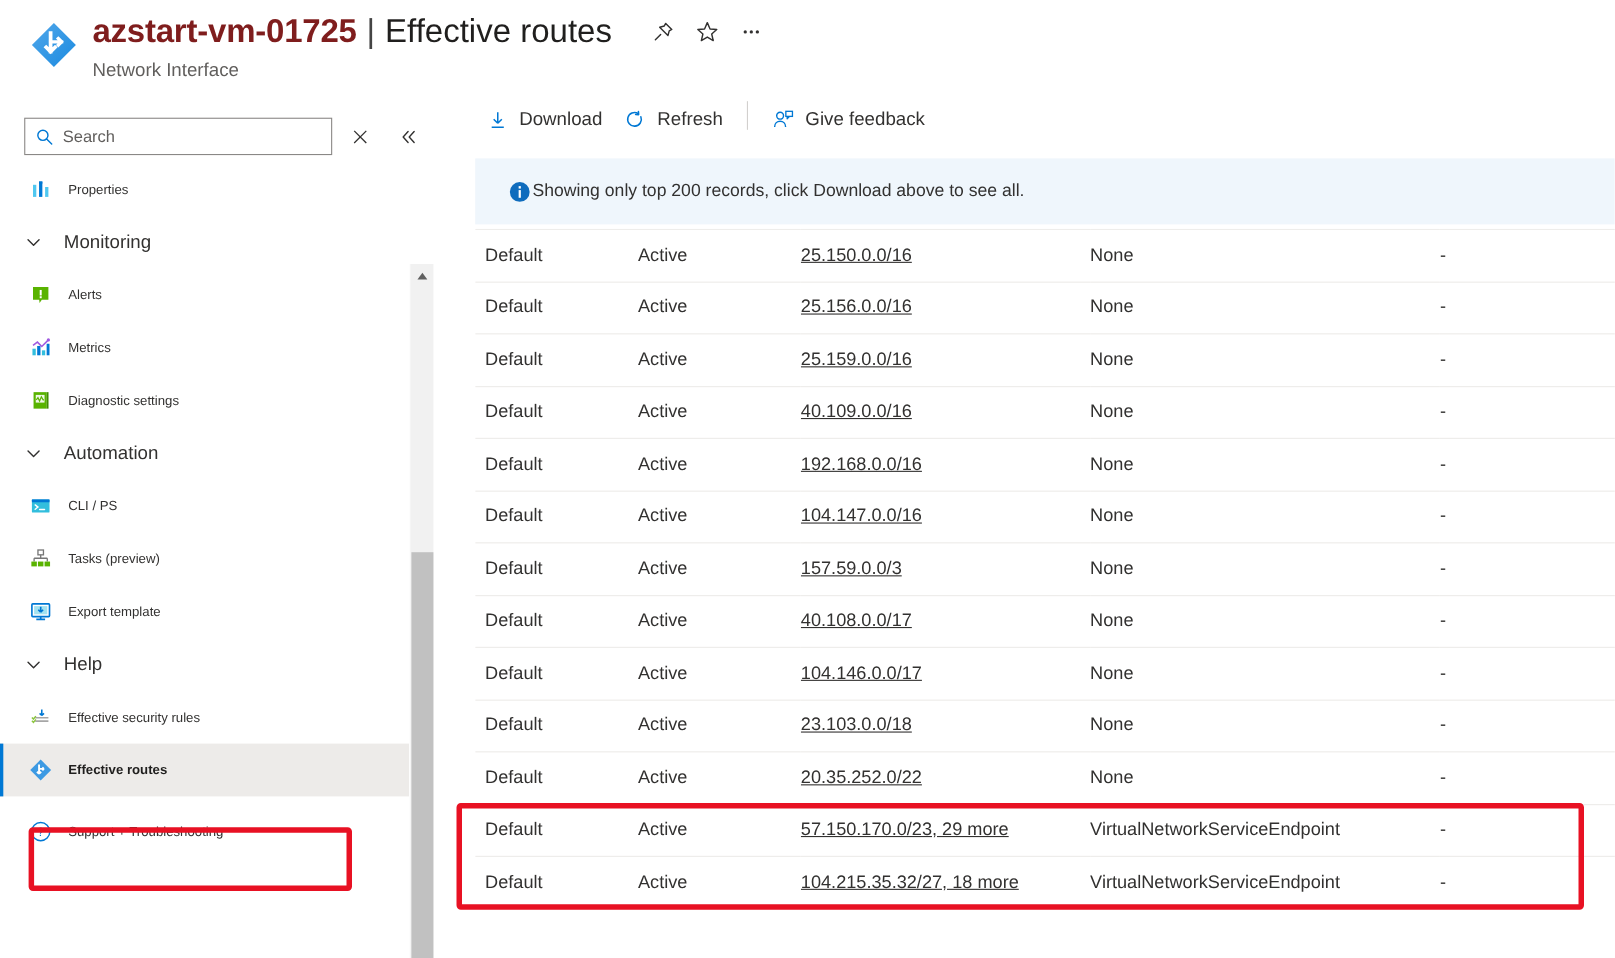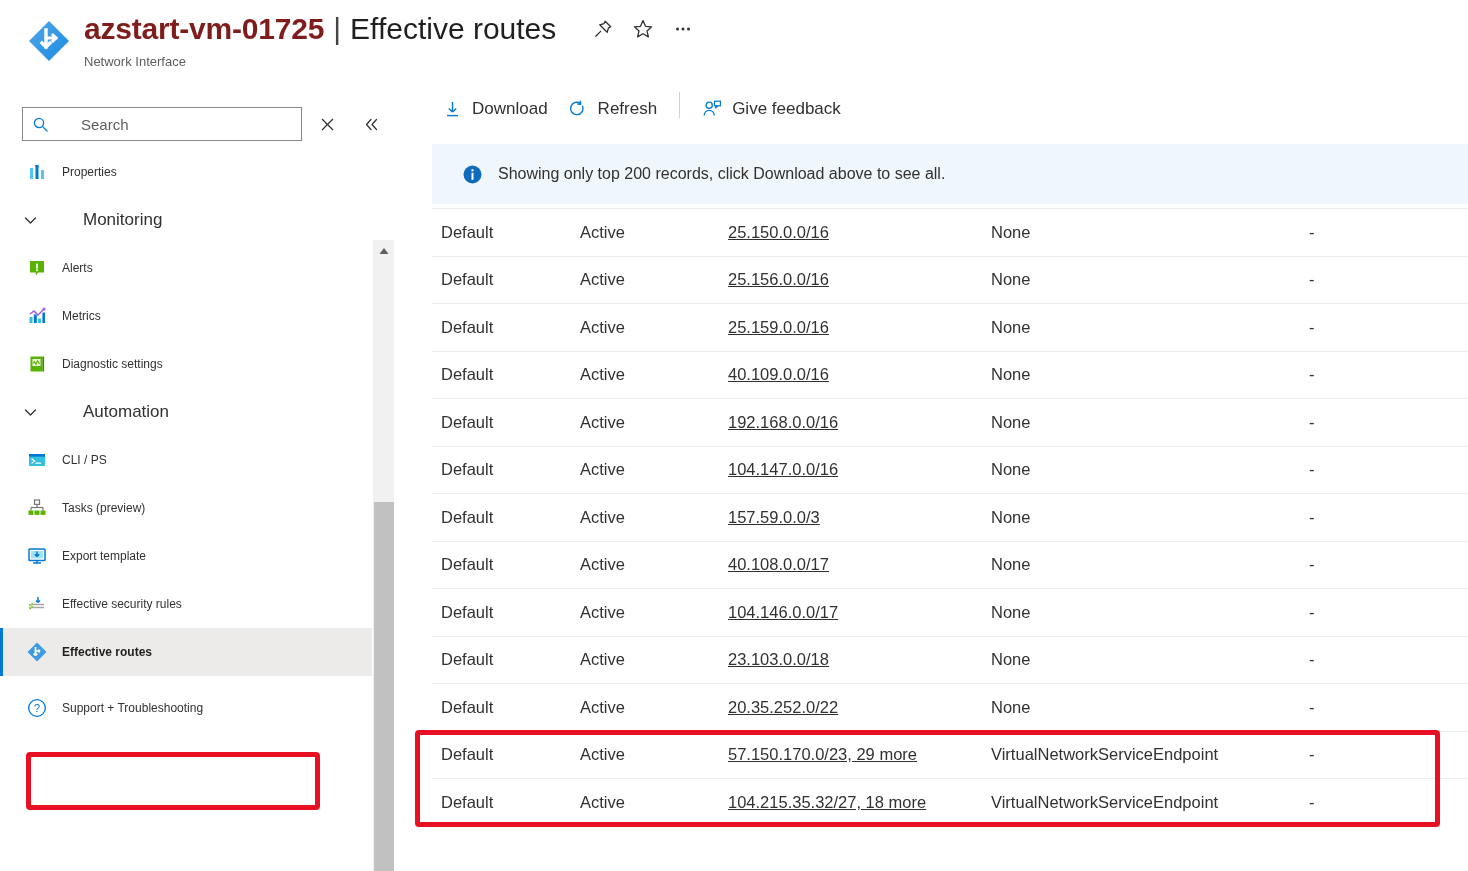--- a/index.html
+++ b/index.html
@@ -28,35 +28,35 @@
     font-size: 30px; font-weight: 400; color: #201f1e;
     line-height: 42px; white-space: nowrap;
   }
   .hdr-actions { display: flex; align-items: center; margin-left: 30px; gap: 6px; }
   .hdr-btn {
     width: 34px; height: 34px; display: flex; align-items: center; justify-content: center;
     cursor: pointer; border-radius: 2px;
   }
   .subtitle {
     position: absolute; left: 84px; top: 54px;
-    font-size: 13px; color: #605e5c; font-weight: 400;
+    font-size: 17px; color: #605e5c; font-weight: 400;
   }
 
   
   .sidebar {
     position: absolute; left: 0; top: 92px; width: 394px; height: 779px;
     background: #ffffff;
   }
   .search-row {
     position: absolute; left: 0; top: 8px; width: 394px; height: 48px;
     display: flex; align-items: center;
   }
   .search-box {
     position: relative; margin-left: 22px; width: 280px; height: 34px;
-    border: 1px solid #8a8886; background: #fff; display: flex; align-items: center; gap: 24px;
+    border: 1px solid #8a8886; background: #fff; display: flex; align-items: center;
   }
   .search-icon-wrap { margin-left: 9px; display: flex; align-items: center; }
   .search-input {
     border: 0; outline: 0; background: transparent; flex: 1;
     font-family: "Liberation Sans", sans-serif; font-size: 15px;
     color: #605e5c; padding-left: 8px;
   }
   .search-input::placeholder { color: #605e5c; }
   .sb-ctl {
     width: 30px; height: 30px; display: flex; align-items: center; justify-content: center;
@@ -66,21 +66,21 @@
   .sb-ctl.chev { margin-left: 14px; }
 
   .nav-scroll {
     position: absolute; left: 0; top: 56px; width: 394px; height: 723px;
     overflow: hidden;
   }
   .nav-list { position: absolute; left: 0; top: 0; width: 372px; }
 
   .nav-group {
     display: flex; align-items: center; height: 48px;
-    padding-left: 22px; cursor: pointer; gap: 25px;
+    padding-left: 22px; cursor: pointer;
   }
   .nav-group .chev-ico { width: 26px; display: flex; align-items: center; }
   .nav-group .grp-label { font-size: 17px; color: #323130; margin-left: 10px; }
 
   .nav-item {
     position: relative; display: flex; align-items: center; min-height: 48px;
     padding-left: 62px; cursor: pointer;
   }
   .nav-item .ni-icon {
     position: absolute; left: 26px; top: 50%; transform: translateY(-50%);
@@ -132,21 +132,21 @@
   }
   .tb-btn .tb-ico { display: flex; align-items: center; justify-content: center; width: 20px; height: 20px; }
   .tb-btn .tb-lbl { font-size: 17px; color: #323130; margin-left: 10px; white-space: nowrap; }
   .tb-divider { width: 1px; height: 26px; background: #d2d0ce; margin: 0 12px; }
 
   .info-banner {
     position: absolute; left: 18px; top: 52px; width: 1036px; height: 60px;
     background: #eff6fc; display: flex; align-items: center; padding-left: 30px;
   }
   .info-banner .ib-ico { width: 22px; height: 22px; display: flex; align-items: center; }
-  .info-banner .ib-txt { font-size: 16px; color: #323130; margin-left: 14px; }
+  .info-banner .ib-txt { font-size: 16px; color: #323130; }
 
   
   .tbl-wrap {
     position: absolute; left: 18px; top: 116px; width: 1050px; height: 610px;
     overflow: hidden;
   }
   .tbl { width: 1050px; border-collapse: collapse; table-layout: fixed; }
   .tbl td {
     height: 47.5px; font-size: 16.5px; color: #323130;
     border-bottom: 1px solid #edebe9; vertical-align: middle;
@@ -349,20 +349,28 @@
               <rect x="2" y="3" width="16" height="11.5" rx="0.8" fill="none" stroke="#0078d4" stroke-width="1.5"></rect>
               <rect x="4" y="5" width="12" height="7.5" fill="#32bedd" opacity="0.45"></rect>
               <path d="M10 5.5 V10.5 M10 10.5 L7.8 8.3 M10 10.5 L12.2 8.3" stroke="#0078d4" stroke-width="1.5" fill="none"></path>
               <line x1="6" y1="17" x2="14" y2="17" stroke="#0078d4" stroke-width="1.5"></line>
               <line x1="10" y1="14.5" x2="10" y2="17" stroke="#0078d4" stroke-width="1.5"></line>
             </svg>
           </span>
           <span class="ni-label">Export template</span>
         </div>
 
+        <div class="nav-group">
+          <span class="chev-ico">
+            <svg width="17" height="17" viewBox="0 0 17 17">
+              <polyline points="3.5,6 8.5,11 13.5,6" fill="none" stroke="#323130" stroke-width="1.3" stroke-linecap="round" stroke-linejoin="round"></polyline>
+            </svg>
+          </span>
+          <span class="grp-label">Help</span>
+        </div>
 
         <div class="nav-item">
           <span class="ni-icon">
             <svg width="20" height="20" viewBox="0 0 20 20">
               <path d="M11 3 V8.5 M11 8.5 L9 6.5 M11 8.5 L13 6.5" stroke="#0078d4" stroke-width="1.4" fill="none"></path>
               <line x1="5" y1="10.5" x2="17" y2="10.5" stroke="#a6a6a6" stroke-width="1.5"></line>
               <line x1="5" y1="13.5" x2="17" y2="13.5" stroke="#a6a6a6" stroke-width="1.5"></line>
               <polyline points="2,10.3 3.4,11.7 5.6,9" fill="none" stroke="#8cc63f" stroke-width="1.3"></polyline>
               <polyline points="2,13.3 3.4,14.7 5.6,12" fill="none" stroke="#8cc63f" stroke-width="1.3"></polyline>
             </svg>

